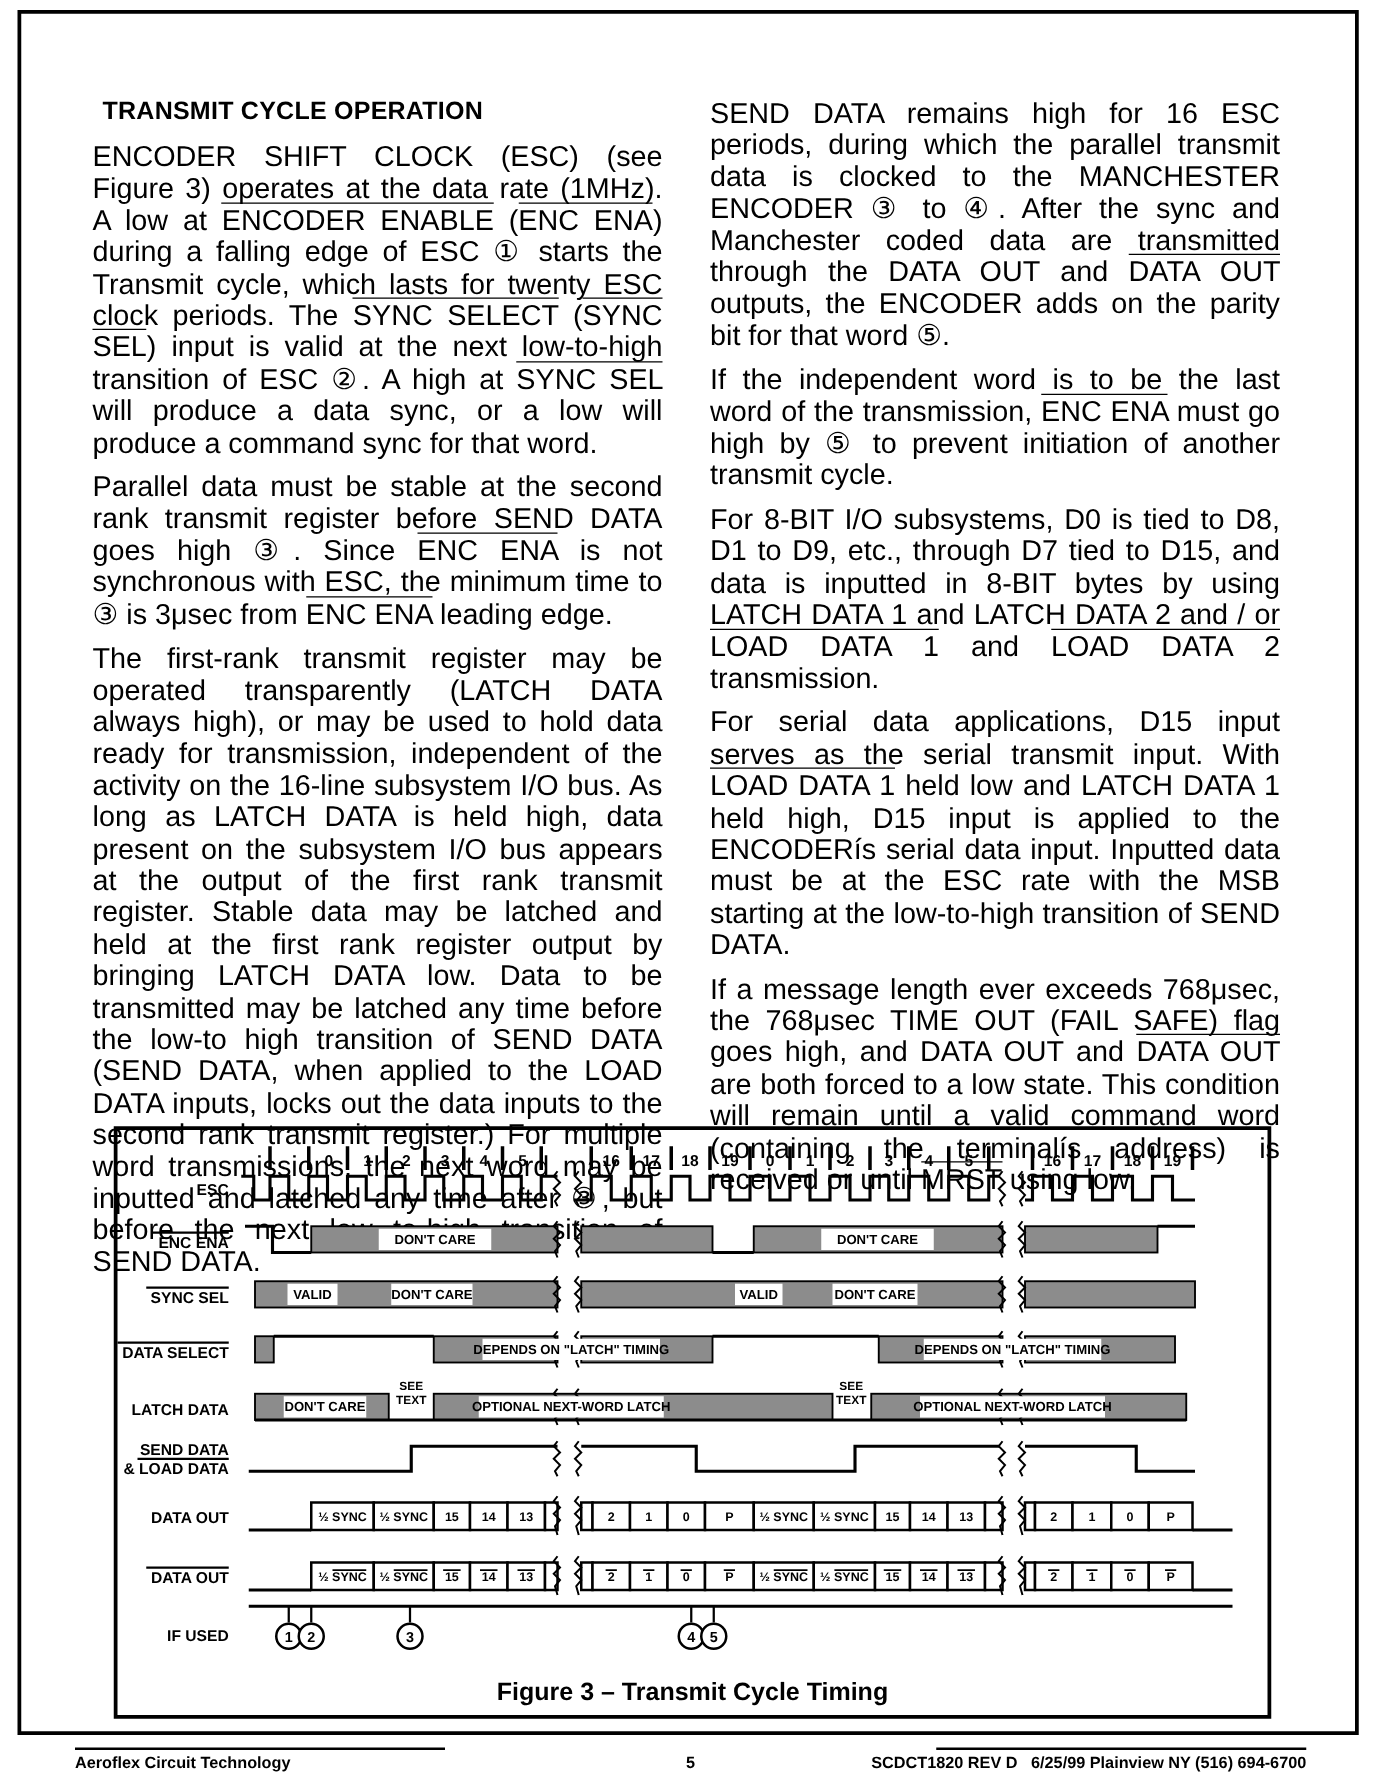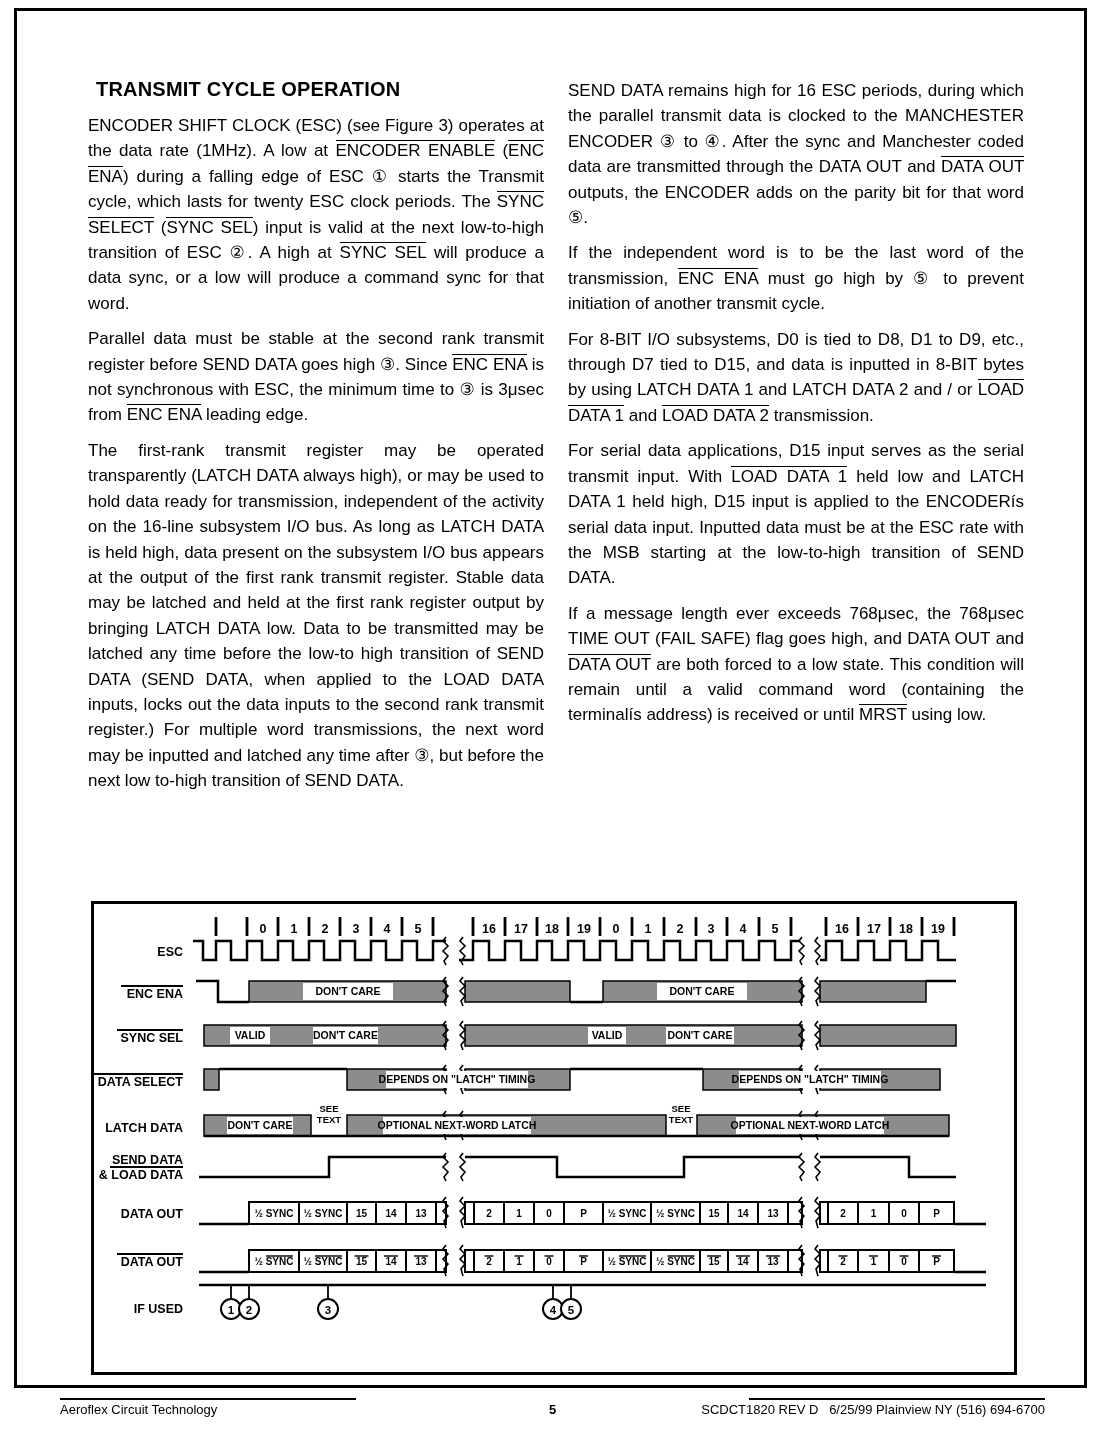--- a/index.html
+++ b/index.html
@@ -1,33 +1,33 @@
 <!DOCTYPE html>
 <html><head>
 <meta charset="utf-8">
 <style>
   html,body{margin:0;padding:0;background:#fff;}
   .page{position:relative;width:1105px;height:1430px;background:#fff;
         font-family:"Liberation Sans",sans-serif;color:#000;overflow:hidden;}
   .page-border{position:absolute;left:14px;top:8px;width:1073px;height:1380px;
         border:3px solid #000;box-sizing:border-box;}
   .col{position:absolute;top:78px;width:456px;}
-  .col-left{left:88px;}
+  .col-left{left:74px;}
   .col-right{left:568px;}
   h1.title{font-size:20px;font-weight:bold;letter-spacing:.2px;margin:0 0 12px 8px;}
-  p.para{font-size:17px;line-height:25.4px;text-align:justify;margin:0 0 10px 0;}
+  p.para{font-size:23px;line-height:25.4px;text-align:justify;margin:0 0 10px 0;}
   .ol{border-top:1.7px solid #000;}
   .figure-box{position:absolute;left:91px;top:901px;width:926px;height:474px;
         border:3px solid #000;box-sizing:border-box;}
   .figure-box svg{display:block;margin:1px 0 0 0;}
   .fig-caption{position:absolute;left:0;bottom:6px;width:100%;text-align:center;
         font-size:20px;font-weight:bold;}
   svg text{font-family:"Liberation Sans",sans-serif;}
   .footer-rule{position:absolute;top:1398px;height:2px;background:#000;width:296px;}
-  .footer-text{position:absolute;top:1402px;font-size:13px;font-weight:normal;white-space:pre;}
+  .footer-text{position:absolute;top:1402px;font-size:13px;font-weight:bold;white-space:pre;}
   .footer-center{position:absolute;top:1402px;left:0;width:1105px;text-align:center;
         font-size:13px;font-weight:bold;}
 </style>
 </head>
 <body>
 
 <div class="page">
   <div class="page-border"></div>
 
   <div class="col col-left">
@@ -302,20 +302,21 @@
         <text x="137" y="408.5" font-size="11.5" font-weight="bold" text-anchor="middle" fill="#000000">1</text>
         <circle cx="155" cy="404" r="10" fill="#fff" stroke="#000000" stroke-width="2"></circle>
         <text x="155" y="408.5" font-size="11.5" font-weight="bold" text-anchor="middle" fill="#000000">2</text>
         <circle cx="234" cy="404" r="10" fill="#fff" stroke="#000000" stroke-width="2"></circle>
         <text x="234" y="408.5" font-size="11.5" font-weight="bold" text-anchor="middle" fill="#000000">3</text>
         <circle cx="459" cy="404" r="10" fill="#fff" stroke="#000000" stroke-width="2"></circle>
         <text x="459" y="408.5" font-size="11.5" font-weight="bold" text-anchor="middle" fill="#000000">4</text>
         <circle cx="477" cy="404" r="10" fill="#fff" stroke="#000000" stroke-width="2"></circle>
         <text x="477" y="408.5" font-size="11.5" font-weight="bold" text-anchor="middle" fill="#000000">5</text>
       </svg>
+    <div class="fig-caption">Figure 3 – Transmit Cycle Timing</div>
   </div>
 
   <div class="footer-rule" style="left:60px;"></div>
   <div class="footer-rule" style="right:60px;"></div>
   <div class="footer-text" style="left:60px;">Aeroflex Circuit Technology</div>
   <div class="footer-center">5</div>
   <div class="footer-text" style="right:60px;">SCDCT1820 REV D   6/25/99 Plainview NY (516) 694-6700</div>
 </div>
 
 </body></html>

